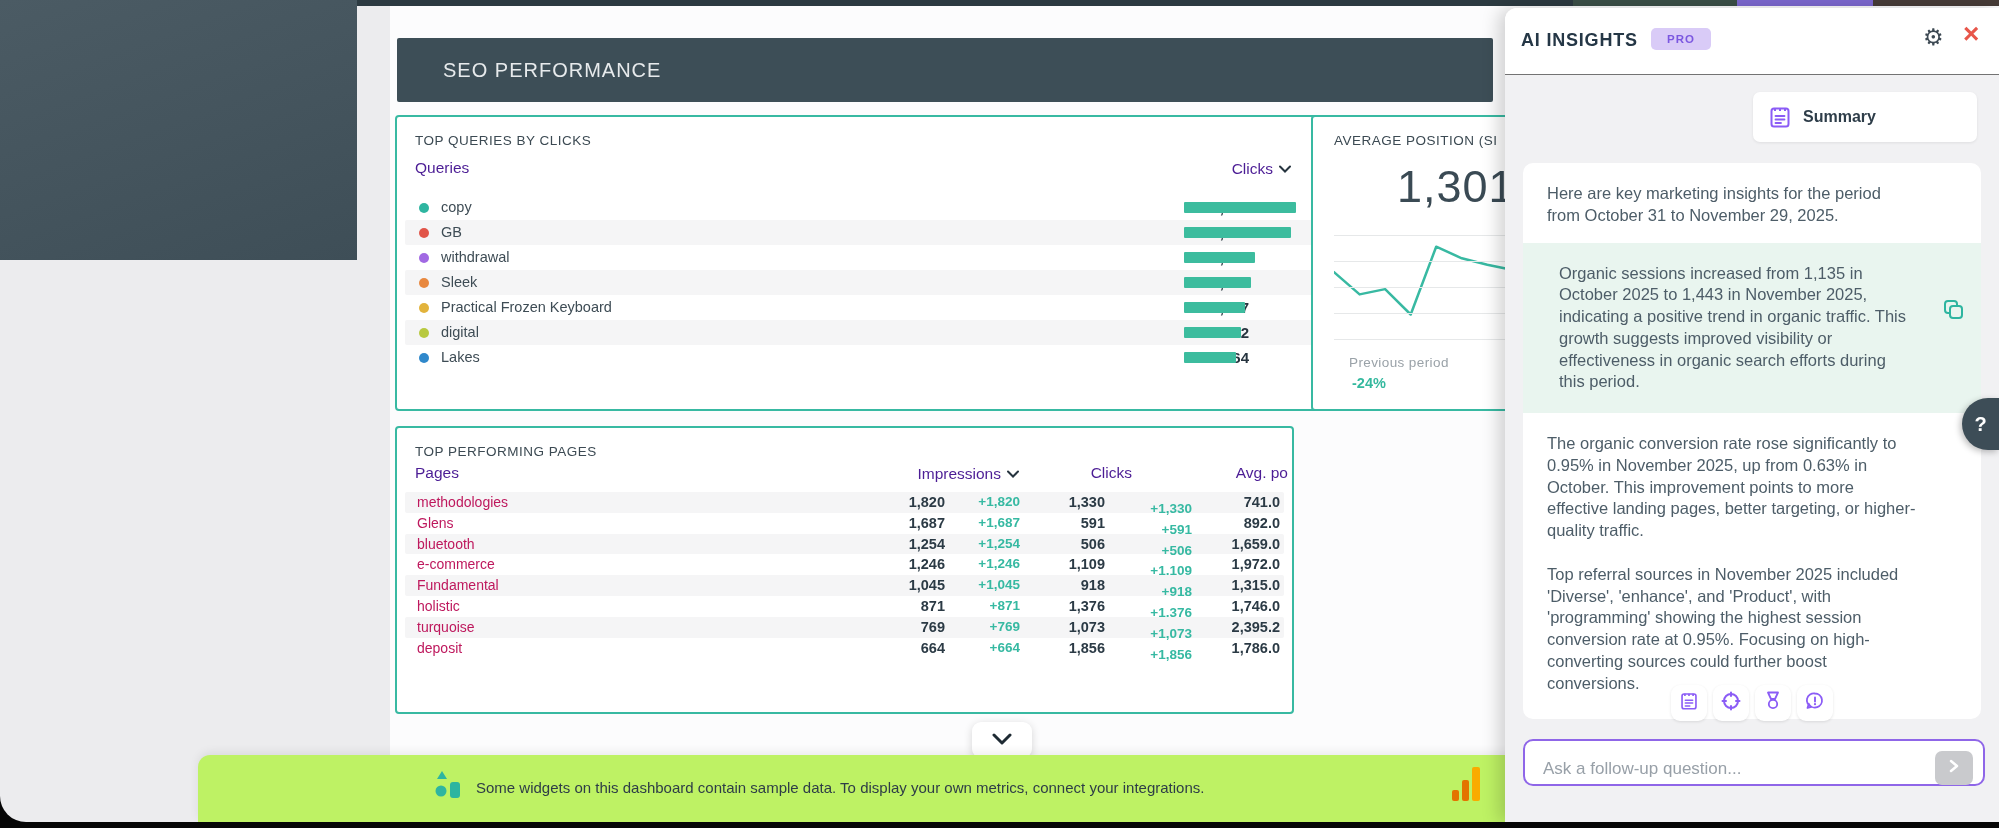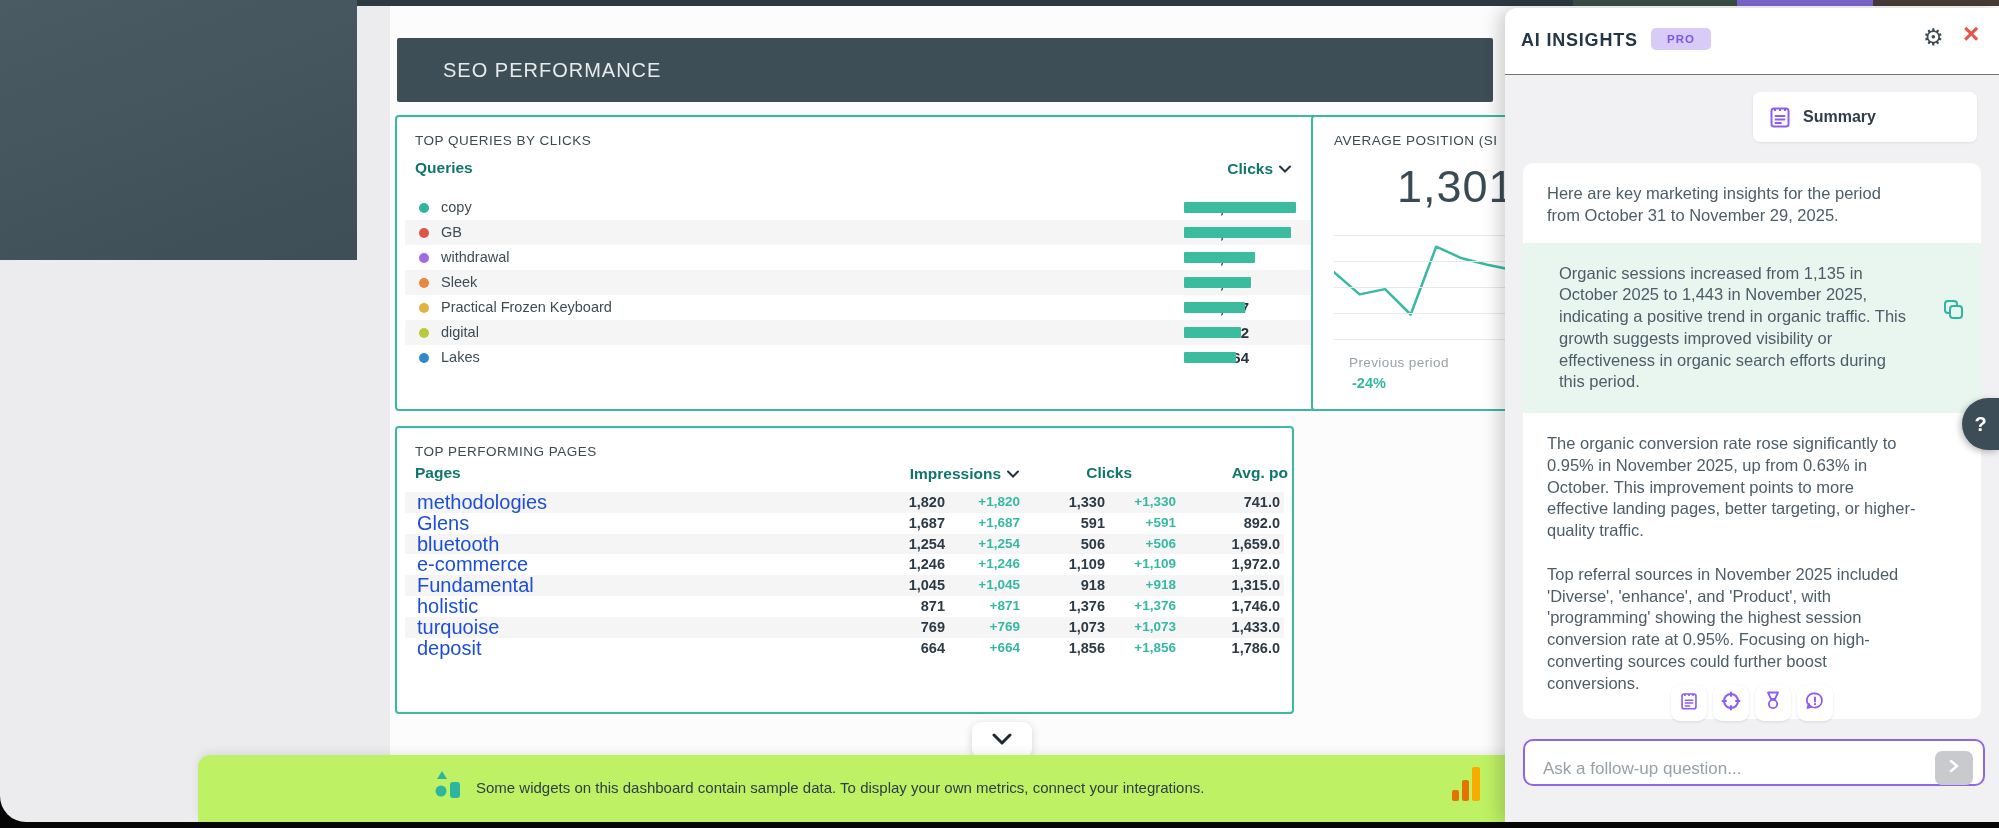--- a/index.html
+++ b/index.html
@@ -16,45 +16,45 @@
   
   #seo-header{position:absolute;left:397px;top:38px;width:1096px;height:64px;background:#3d4e57;
               border-radius:2px;display:flex;align-items:center;}
   #seo-header span{color:#e7eaec;font-size:20px;letter-spacing:1px;margin-left:46px;}
   
   .widget{position:absolute;background:#fff;border:2px solid #38b9a2;border-radius:4px;box-sizing:border-box;}
   #w-queries{left:395px;top:115px;width:998px;height:296px;}
   #w-avgpos{left:1311px;top:115px;width:300px;height:296px;}
   #w-pages{left:395px;top:426px;width:899px;height:288px;}
   .w-title{position:absolute;left:18px;top:16px;font-size:13.5px;letter-spacing:.5px;color:#3c4a53;}
-  .col-head{font-size:15.5px;font-weight:bold;color:#0f766e;}
+  .col-head{font-size:15.5px;font-weight:normal;color:#4c1d95;}
   .sort-chevron{display:inline-block;margin-left:6px;vertical-align:1px;}
   
   #queries-rows{position:absolute;left:8px;right:8px;top:78px;}
   .q-row{position:relative;height:25px;line-height:25px;border-radius:2px;}
   .q-row.alt{background:#f5f5f6;}
   .dot{position:absolute;left:14px;top:8px;width:10px;height:10px;border-radius:50%;}
   .q-label{position:absolute;left:36px;font-size:14.5px;color:#3e4c55;}
   .q-val{position:absolute;right:134px;font-size:15px;font-weight:bold;color:#26343f;}
   .q-bar{position:absolute;left:779px;top:7px;height:11px;background:#3cbc9e;border-radius:1px;}
   
   #avg-number{position:absolute;left:84px;top:44px;font-size:45px;color:#3a4a54;letter-spacing:1px;white-space:nowrap;}
   #spark-wrap{position:absolute;left:21px;top:118px;width:230px;height:106px;}
   .gridline{position:absolute;left:0;width:230px;height:1px;background:#e6e8e9;}
   #prev-label{position:absolute;left:36px;top:238px;font-size:13.5px;color:#9aa2a8;letter-spacing:.4px;}
   #prev-delta{position:absolute;left:39px;top:258px;font-size:14.5px;font-weight:bold;color:#35b99f;}
   
   #pages-head{position:absolute;left:0;top:36px;width:100%;height:26px;}
   #pages-rows{position:absolute;left:8px;right:8px;top:64px;}
   .p-row{position:relative;height:20.8px;line-height:20.8px;border-radius:2px;}
   .p-row.alt{background:#f5f5f6;}
-  .p-name{position:absolute;left:12px;font-size:20px;color:#1d4ed8;}
+  .p-name{position:absolute;left:12px;font-size:14px;color:#be185d;}
   .p-num{position:absolute;font-size:14.5px;font-weight:bold;color:#2b3a45;}
   .p-delta{position:absolute;font-size:13.5px;font-weight:bold;color:#36b9a2;}
-  .r-impv{right:339px;} .r-impd{right:264px;} .r-clkv{right:179px;} .r-clkd{right:108px;} .r-avg{right:4px;}
+  .r-impv{right:339px;} .r-impd{right:264px;} .r-clkv{right:179px;} .r-clkd{right:92px;margin-top:7px;} .r-avg{right:4px;}
   
   #collapse-tab{position:absolute;left:972px;top:722px;width:60px;height:36px;background:#fff;border-radius:9px;
                 box-shadow:0 2px 8px rgba(0,0,0,.16);display:flex;align-items:center;justify-content:center;cursor:pointer;}
   
   #banner{position:absolute;left:198px;top:755px;width:1801px;height:67px;background:#bef264;
           border-top-left-radius:12px;box-shadow:0 -3px 10px rgba(0,0,0,.07);}
   #banner-text{position:absolute;left:278px;top:24px;font-size:15px;color:#2e3d47;}
   #banner-logo{position:absolute;left:236px;top:15px;width:28px;height:34px;}
   #ga-icon{position:absolute;left:1254px;top:10px;width:30px;height:40px;}
   .ga-bar{position:absolute;bottom:4px;border-radius:2px;}
@@ -239,21 +239,21 @@
           <span class="p-num r-clkv">1,376</span>
           <span class="p-delta r-clkd">+1,376</span>
           <span class="p-num r-avg">1,746.0</span>
         </div>
         <div class="p-row alt">
           <span class="p-name">turquoise</span>
           <span class="p-num r-impv">769</span>
           <span class="p-delta r-impd">+769</span>
           <span class="p-num r-clkv">1,073</span>
           <span class="p-delta r-clkd">+1,073</span>
-          <span class="p-num r-avg">1,433.0</span>
+          <span class="p-num r-avg">2,395.2</span>
         </div>
         <div class="p-row">
           <span class="p-name">deposit</span>
           <span class="p-num r-impv">664</span>
           <span class="p-delta r-impd">+664</span>
           <span class="p-num r-clkv">1,856</span>
           <span class="p-delta r-clkd">+1,856</span>
           <span class="p-num r-avg">1,786.0</span>
         </div>
       </div>

